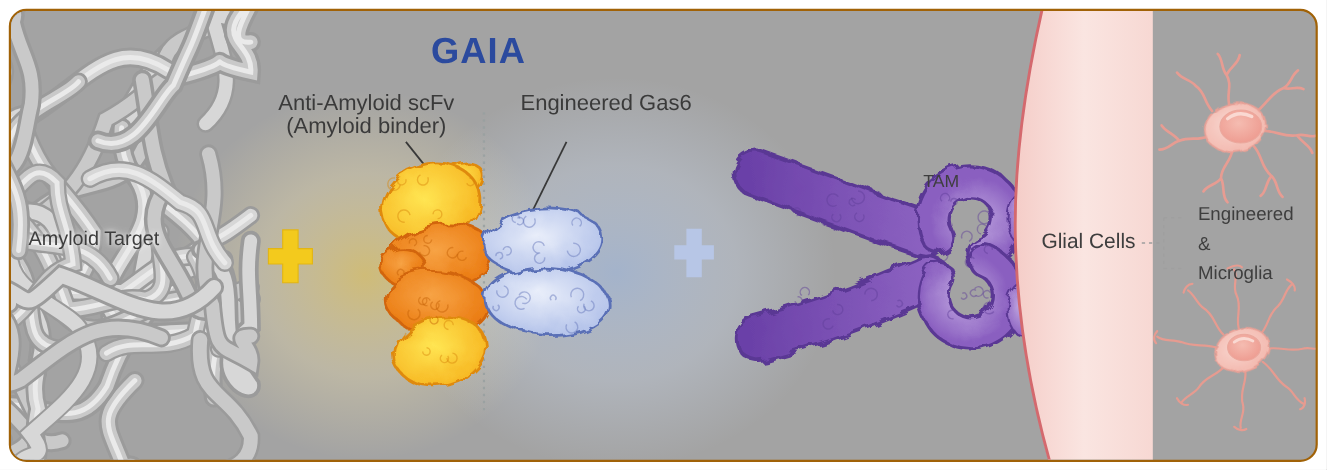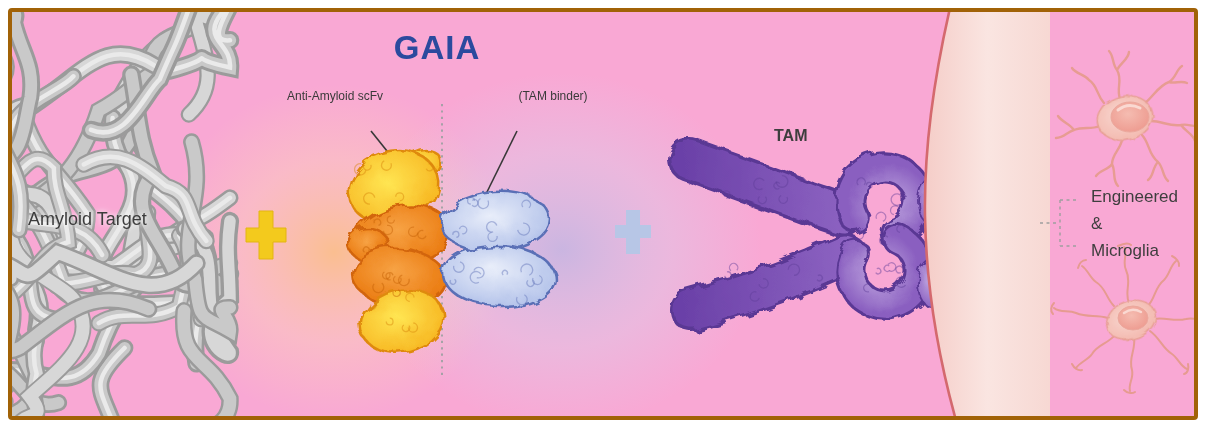--- a/index.html
+++ b/index.html
@@ -1,25 +1,25 @@
 <!DOCTYPE html>
 <html><head>
 <meta charset="utf-8">
 <style>
   html,body{margin:0;padding:0;background:#ffffff;}
   #stage{position:relative;width:1206px;height:427px;background:#ffffff;overflow:hidden;
          font-family:"Liberation Sans",sans-serif;}
   #panel{position:absolute;left:8px;top:8px;width:1190px;height:412px;box-sizing:border-box;
-         border:4px solid #a16207;border-radius:4px;background:#f9a8d4;overflow:hidden;}
+         border:2px solid #a16207;border-radius:16px;background:#a3a3a3;overflow:hidden;}
   #art{position:absolute;left:0;top:0;}
   .txt{position:absolute;color:#3e3e3e;}
   .title{font-size:33px;font-weight:bold;letter-spacing:1px;color:#2b4a9e;text-align:center;}
-  .calloutLabel{font-size:12px;line-height:21px;text-align:center;font-weight:500;color:#3a3a3a;}
+  .calloutLabel{font-size:20px;line-height:21px;text-align:center;font-weight:500;color:#3a3a3a;}
   .amyloidLabel{font-size:18px;font-weight:500;color:#3d3d3d;text-shadow:0 0 5px rgba(255,255,255,.85),0 0 10px rgba(255,255,255,.6);}
-  .tamLabel{font-size:16px;text-align:left;font-weight:700;}
+  .tamLabel{font-size:16px;text-align:right;font-weight:400;margin-top:32px;}
   .glialLabel{font-size:19px;text-align:center;font-weight:500;}
   .cellTypes{font-size:17px;line-height:27px;font-weight:500;}
 </style>
 </head>
 <body>
 
 <div id="stage">
   <div id="panel">
 
     <svg id="art" width="1186" height="408" viewBox="8 8 1186 408" xmlns="http://www.w3.org/2000/svg">
@@ -323,30 +323,32 @@
         <ellipse cx="1127" cy="316" rx="25" ry="19" fill="url(#gradCell)" stroke="#E8A096" stroke-width="1.5" transform="rotate(-20 1127 316)" filter="url(#roughS)"></ellipse>
         <ellipse cx="1129" cy="314" rx="15" ry="12" fill="url(#gradNuc)" stroke="#EBA89D" stroke-width="1"></ellipse>
         <path d="M1120 309 q8 -6 17 -1" stroke="#FAD9D2" stroke-width="2.5" fill="none" stroke-linecap="round"></path>
       </g>
     </svg>
 
     <div class="txt title" style="left:340px;top:17px;width:170px;">GAIA</div>
 
     <div class="txt calloutLabel" style="left:210px;top:74px;width:226px;">
       <div>Anti-Amyloid scFv</div>
+      <div>(Amyloid binder)</div>
     </div>
 
     <div class="txt calloutLabel" style="left:428px;top:74px;width:226px;">
-      <div>(TAM binder)</div>
+      <div>Engineered Gas6</div>
     </div>
 
     <div class="txt amyloidLabel" style="left:16px;top:197px;">Amyloid Target</div>
 
     <div class="txt tamLabel" style="left:762px;top:115px;width:100px;">TAM</div>
 
+    <div class="txt glialLabel" style="left:897px;top:199px;width:165px;">Glial Cells</div>
 
     <div class="txt cellTypes" style="left:1079px;top:171px;">
       <div>Engineered</div>
       <div>&amp;</div>
       <div>Microglia</div>
     </div>
 
   </div>
 </div>
 

